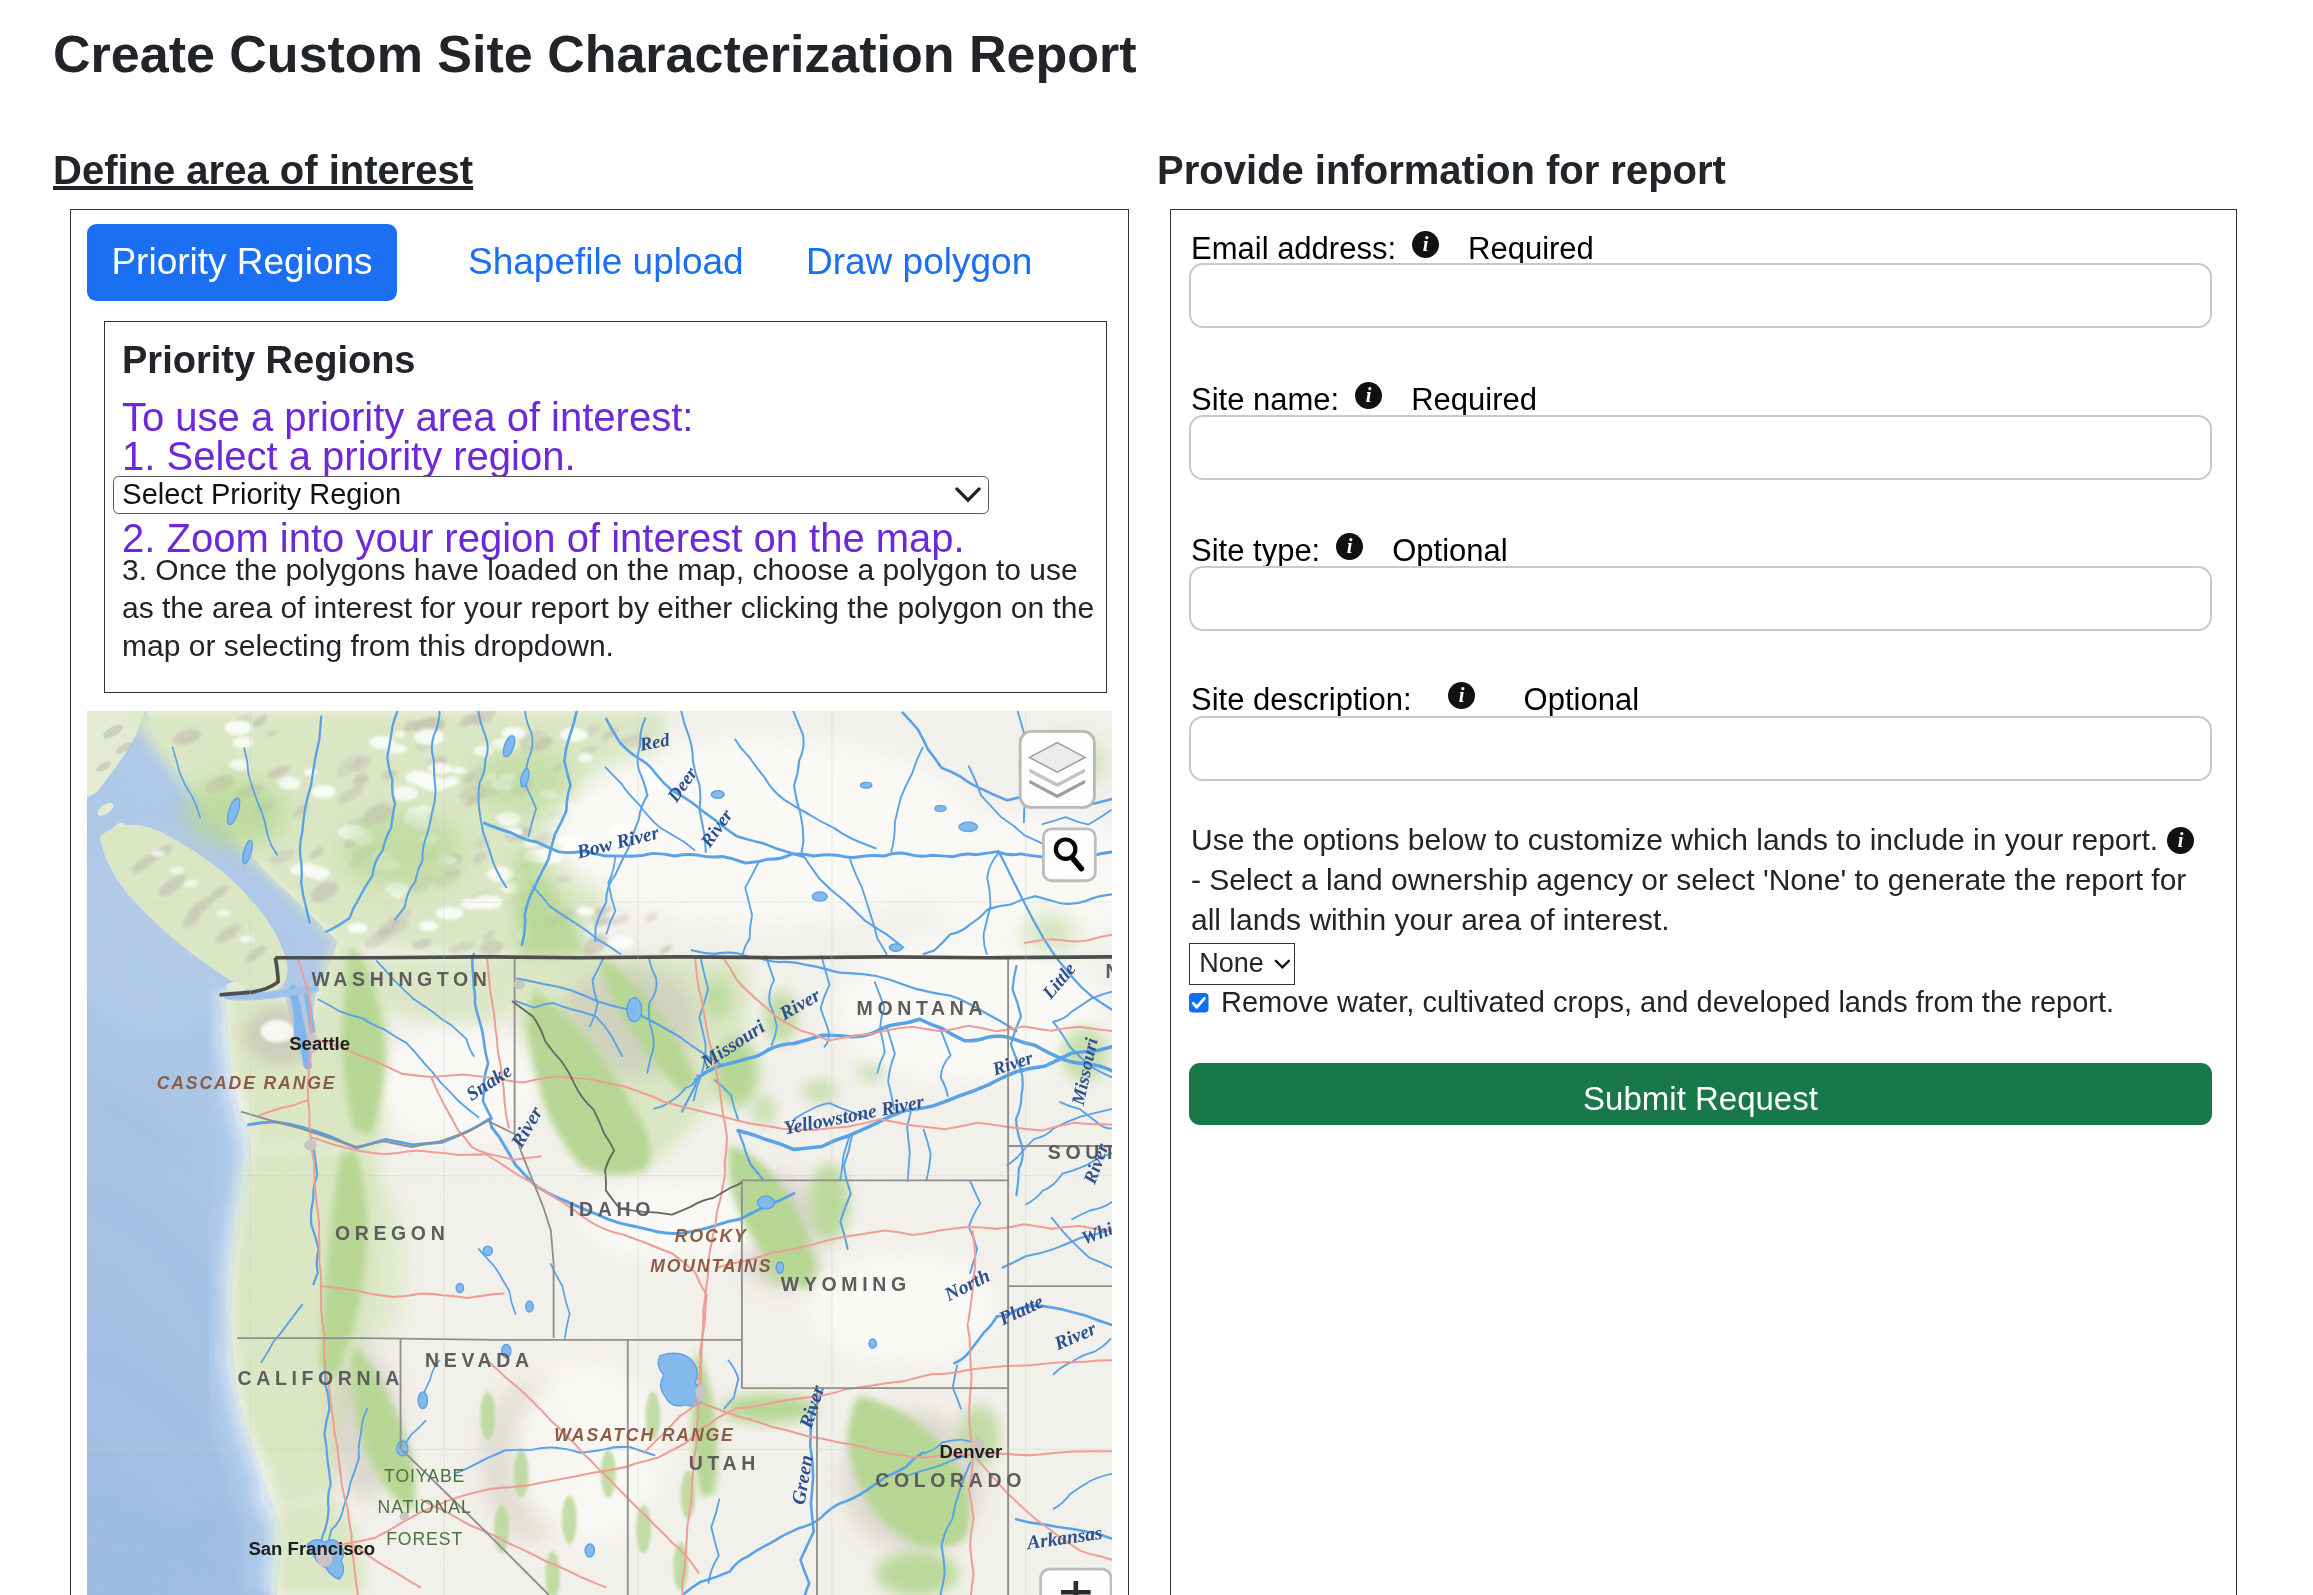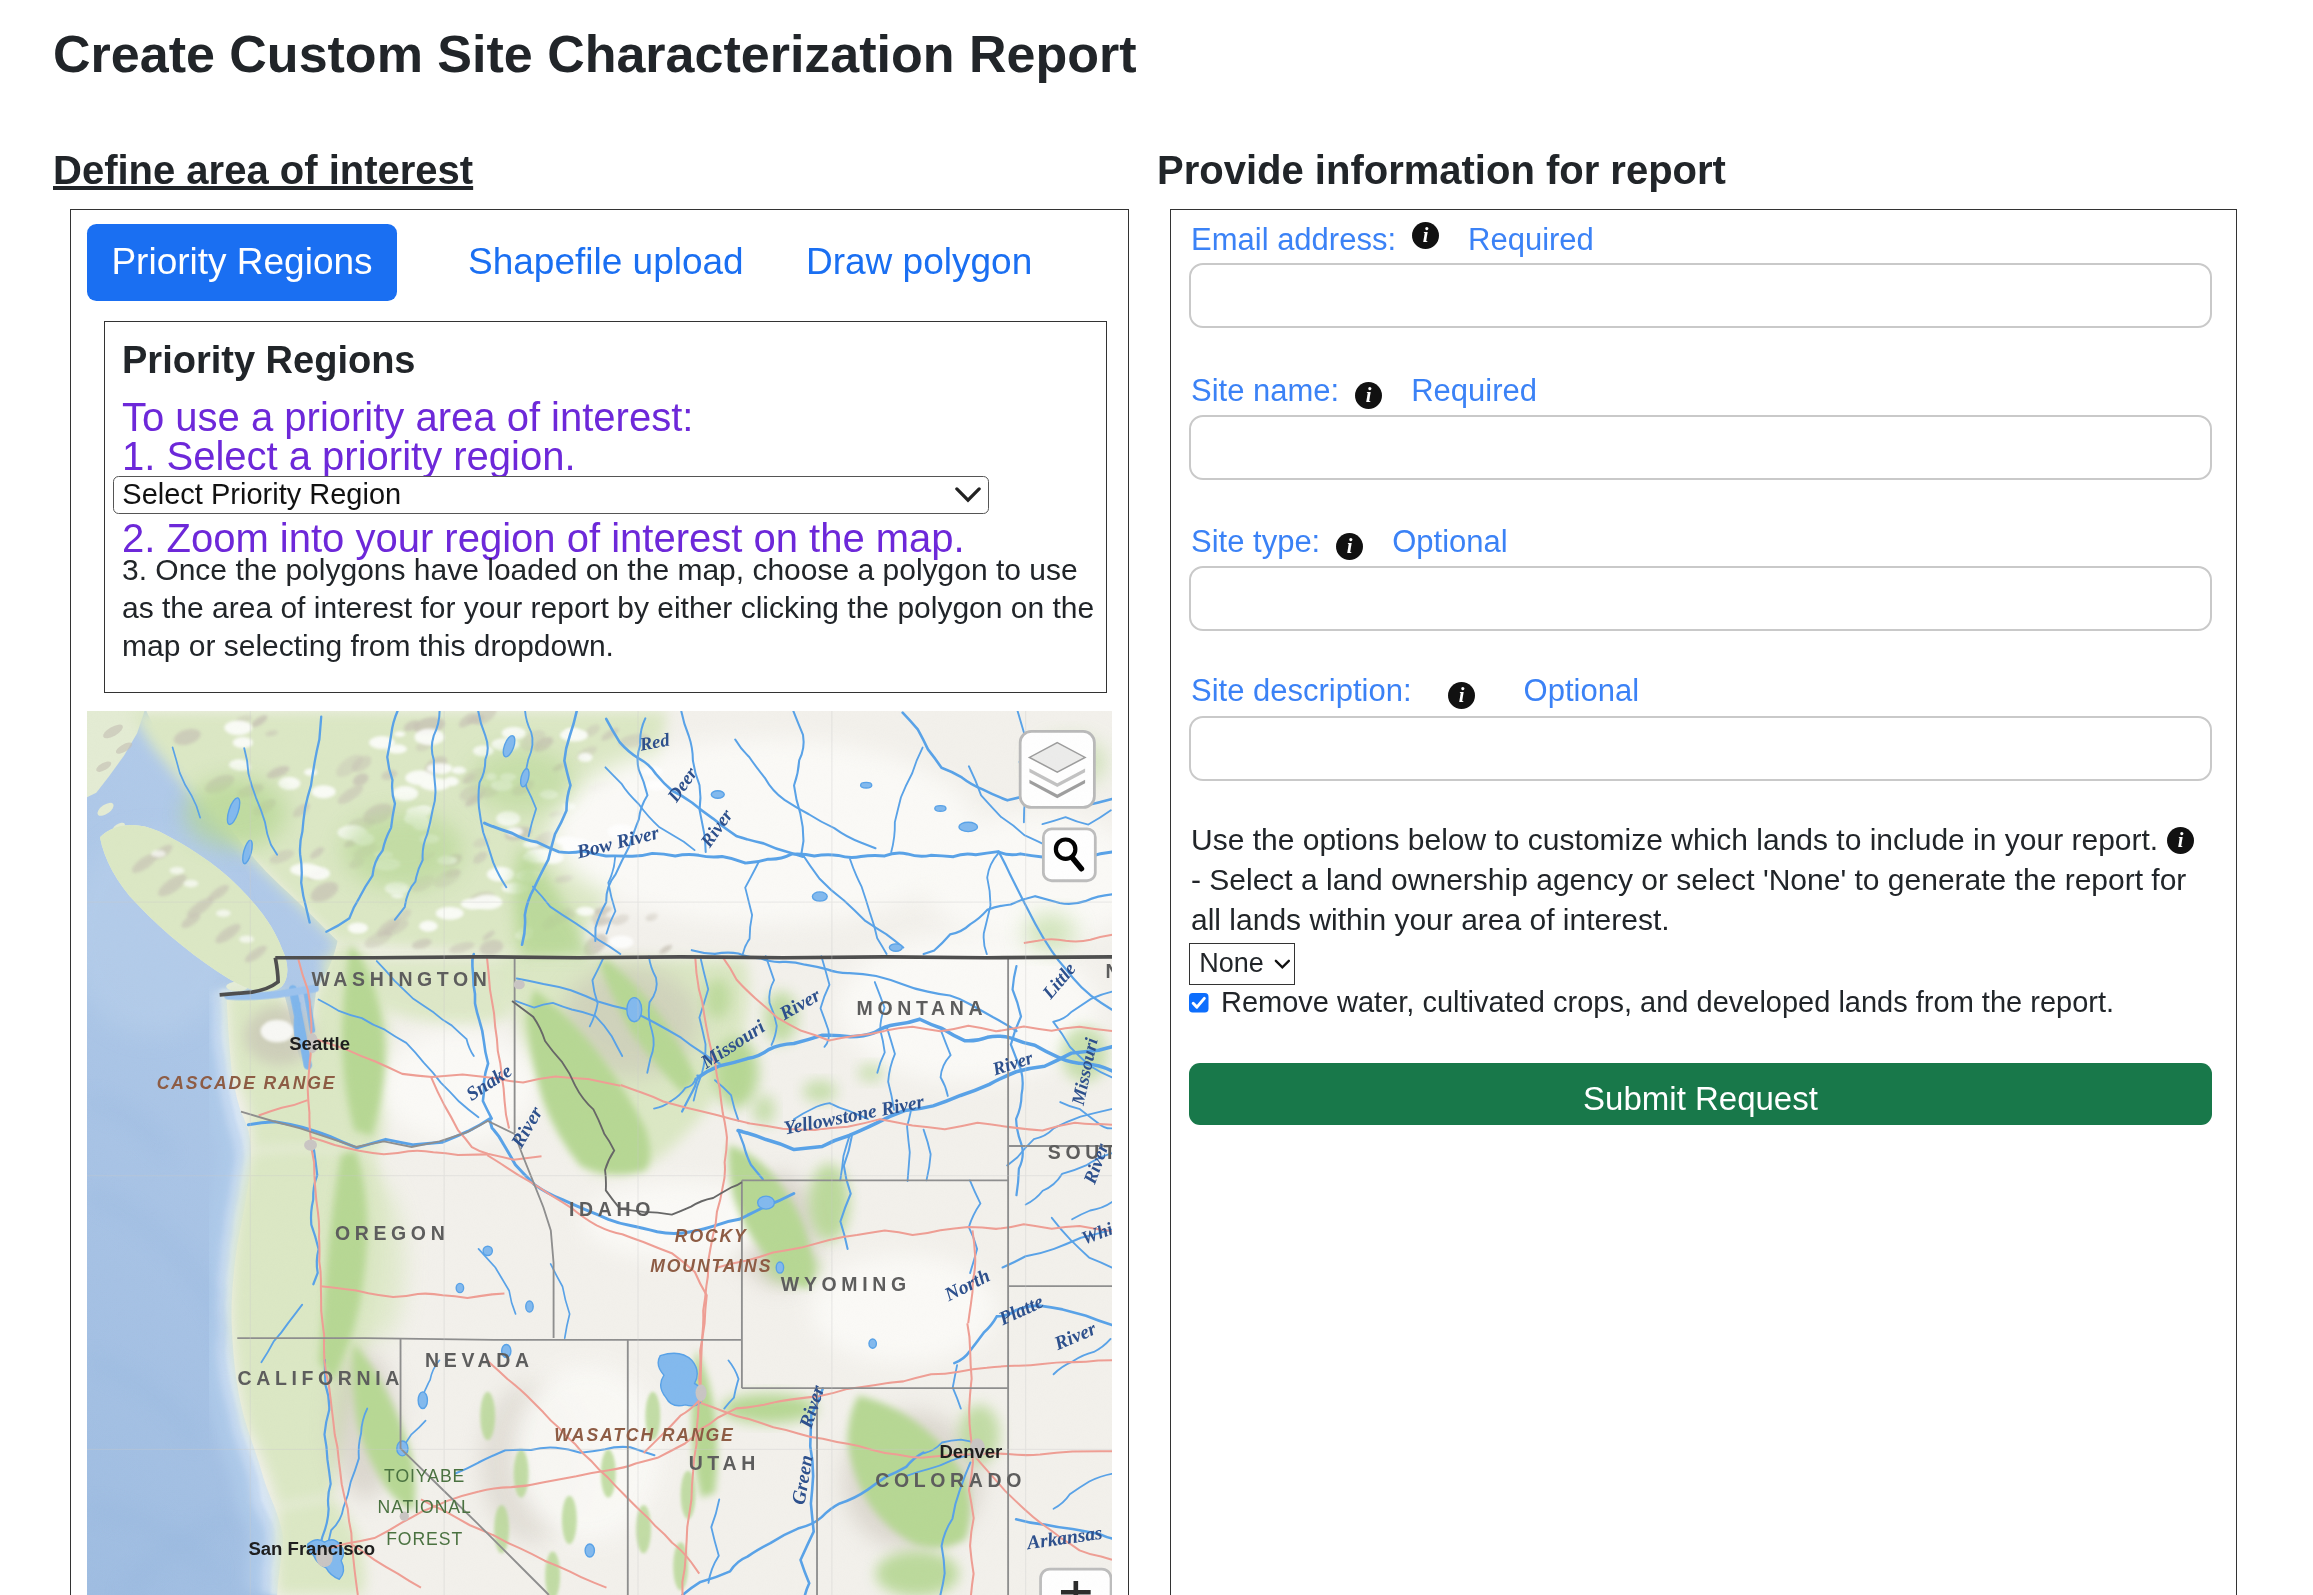--- a/index.html
+++ b/index.html
@@ -23,21 +23,21 @@
   .body32 { font-size:40px; line-height:1; color:#6d28d9; white-space:nowrap; }
   #ib1 { left:122px; top:397px; }
   #ib2 { left:122px; top:436px; }
   #sel1 { left:113px; top:476px; width:876px; height:38px; border:1.9px solid #555; border-radius:5.6px;
           background:#fff; font-size:29px; line-height:34px; padding-left:8.3px; color:#111; white-space:nowrap;}
   #ib3 { left:122px; top:518px; }
   #ib4 { left:122px; top:551px; font-size:30px; line-height:38px; white-space:nowrap; }
   #map { left:87px; top:711px; width:1025px; height:884px; background:#eef3f8; }
 
   
-  .lblrow { font-size:31px; color:#3b82f6; display:flex; align-items:flex-end; height:27px; white-space:nowrap;}
+  .lblrow { font-size:31px; color:#000000; display:flex; align-items:flex-start; height:27px; white-space:nowrap;}
   .inp { width:1023px; height:65px; border:2.8px solid #c9c9c9; border-radius:14px; background:#fff; }
   .ico { display:inline-flex; margin:0 0 0 16px; }
   .req { margin-left:29px; }
   #lbl1 { left:1191px; top:231px; }
   #inp1 { left:1189px; top:263px; }
   #lbl2 { left:1191px; top:382px; }
   #inp2 { left:1189px; top:415px; }
   #lbl3 { left:1191px; top:533px; }
   #inp3 { left:1189px; top:566px; }
   #lbl4 { left:1191px; top:682px;gap:20px; }

